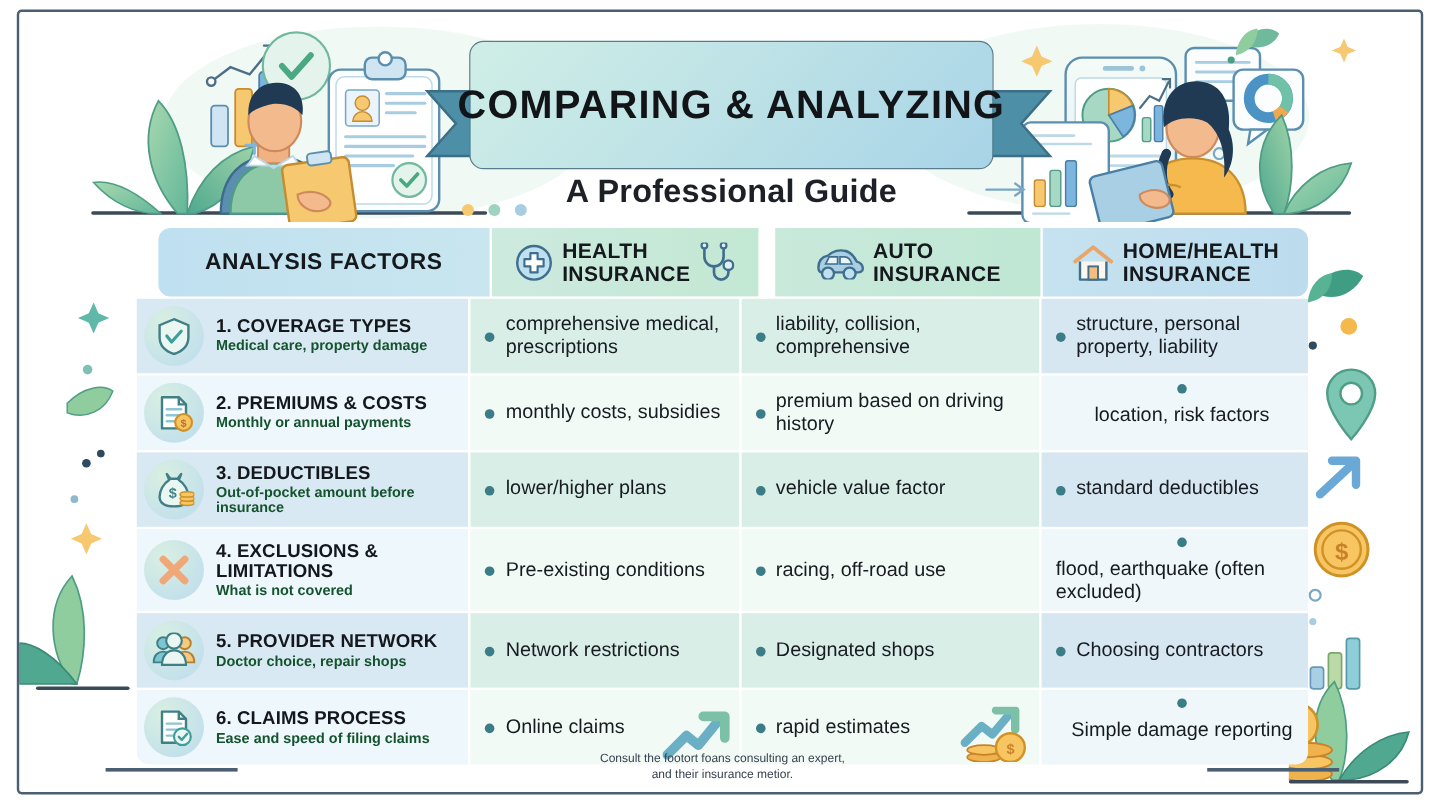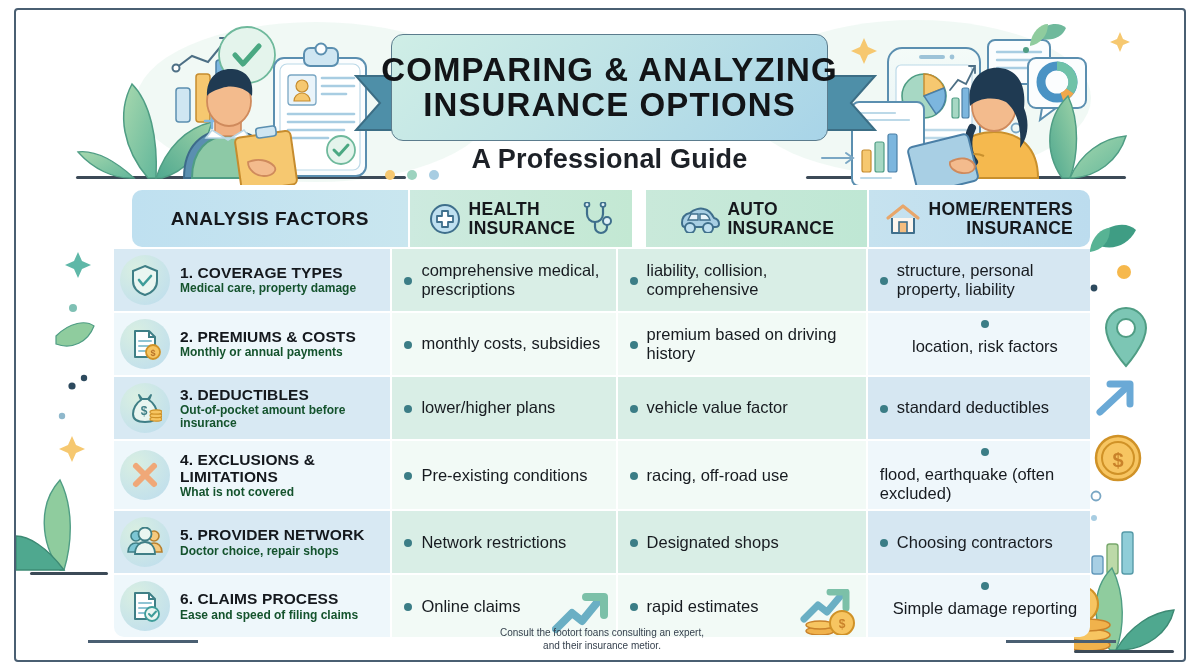--- a/index.html
+++ b/index.html
@@ -71,21 +71,21 @@
     width: 228px; margin-left: 14px;
     background: linear-gradient(90deg, #c9e9da 0%, #bfe7d4 100%);
   }
   .th-home {
     width: 229px; margin-left: 2px; border-radius: 0 10px 10px 0;
     background: linear-gradient(90deg, #c6e2ef 0%, #bcdcee 100%);
   }
   .th-lines { display: flex; flex-direction: column; line-height: 1.08; }
   .th-lines span { font-size: 17.5px; letter-spacing: .3px; }
   .th-l1 { text-align: left; }
-  .th-l2 { text-align: right; }
+  .th-l2 { text-align: left; }
 
   .trow { display: flex; margin-top: 2px; }
   .cell-factor {
     width: 285px; display: flex; align-items: center; gap: 10px;
     padding: 6px 8px 6px 6px;
   }
   .cell-val {
     margin-left: 2px; display: flex; align-items: center; gap: 9px;
     padding: 6px 0 6px 12px; position: relative;
   }
@@ -308,21 +308,20 @@
 
     <svg id="ribbon-left" class="ribbon-tail" viewBox="0 0 72 58">
       <path d="M70 2 L8 2 L32 29 L8 56 L70 56 Z" fill="#4e8fa8" stroke="#3c6e85" stroke-width="2"></path>
     </svg>
     <svg id="ribbon-right" class="ribbon-tail" viewBox="0 0 72 58">
       <path d="M2 2 L64 2 L40 29 L64 56 L2 56 Z" fill="#4e8fa8" stroke="#3c6e85" stroke-width="2"></path>
     </svg>
 
     <div id="banner">
       <div class="t1">COMPARING &amp; ANALYZING</div>
-      <div class="t2">INSURANCE OPTIONS</div>
     </div>
     <div id="subtitle">A Professional Guide</div>
   </div>
 
   <svg class="side" style="left:0;top:180px;" width="100" height="470" viewBox="0 0 100 470">
     <path d="M62 62 l4 9 l9 4 l-9 4 l-4 9 l-4 -9 l-9 -4 l9 -4 z" fill="#5fb8a8"></path>
     <circle cx="57" cy="118" r="4" fill="#7fc0b4"></circle>
     <path d="M40 146 c14 -14 30 -16 38 -10 c-6 16 -22 24 -38 18 Z" fill="#8fcc9e" stroke="#4f9d84" stroke-width="1.2"></path>
     <circle cx="56" cy="196" r="3.6" fill="#2d4a5e"></circle>
     <circle cx="68" cy="188" r="3.2" fill="#2d4a5e"></circle>
@@ -409,21 +408,21 @@
         </div>
       </div>
 
       <div class="th th-home">
         <svg width="36" height="34" viewBox="0 0 36 34">
           <path d="M3 16 L18 4 L33 16" fill="none" stroke="#e8a66a" stroke-width="3.2" stroke-linecap="round" stroke-linejoin="round"></path>
           <path d="M7 16 v15 h22 v-15" fill="#fdf6ee" stroke="#3f6f8c" stroke-width="2" stroke-linejoin="round"></path>
           <rect x="14" y="20" width="8" height="11" fill="#f5bd7e" stroke="#3f6f8c" stroke-width="1.6"></rect>
         </svg>
         <div class="th-lines">
-          <span class="th-l1">HOME/RENTERS</span>
+          <span class="th-l1">HOME/HEALTH</span>
           <span class="th-l2">INSURANCE</span>
         </div>
       </div>
     </div>
 
     <div class="trow odd">
       <div class="cell-factor">
         <div class="f-icon">
           <svg width="30" height="32" viewBox="0 0 30 32">
             <path d="M15 2 L27 7 v10 c0 8 -6 12 -12 14 C9 29 3 25 3 17 V7 Z" fill="#eaf6f1" stroke="#3f7f86" stroke-width="2"></path>

